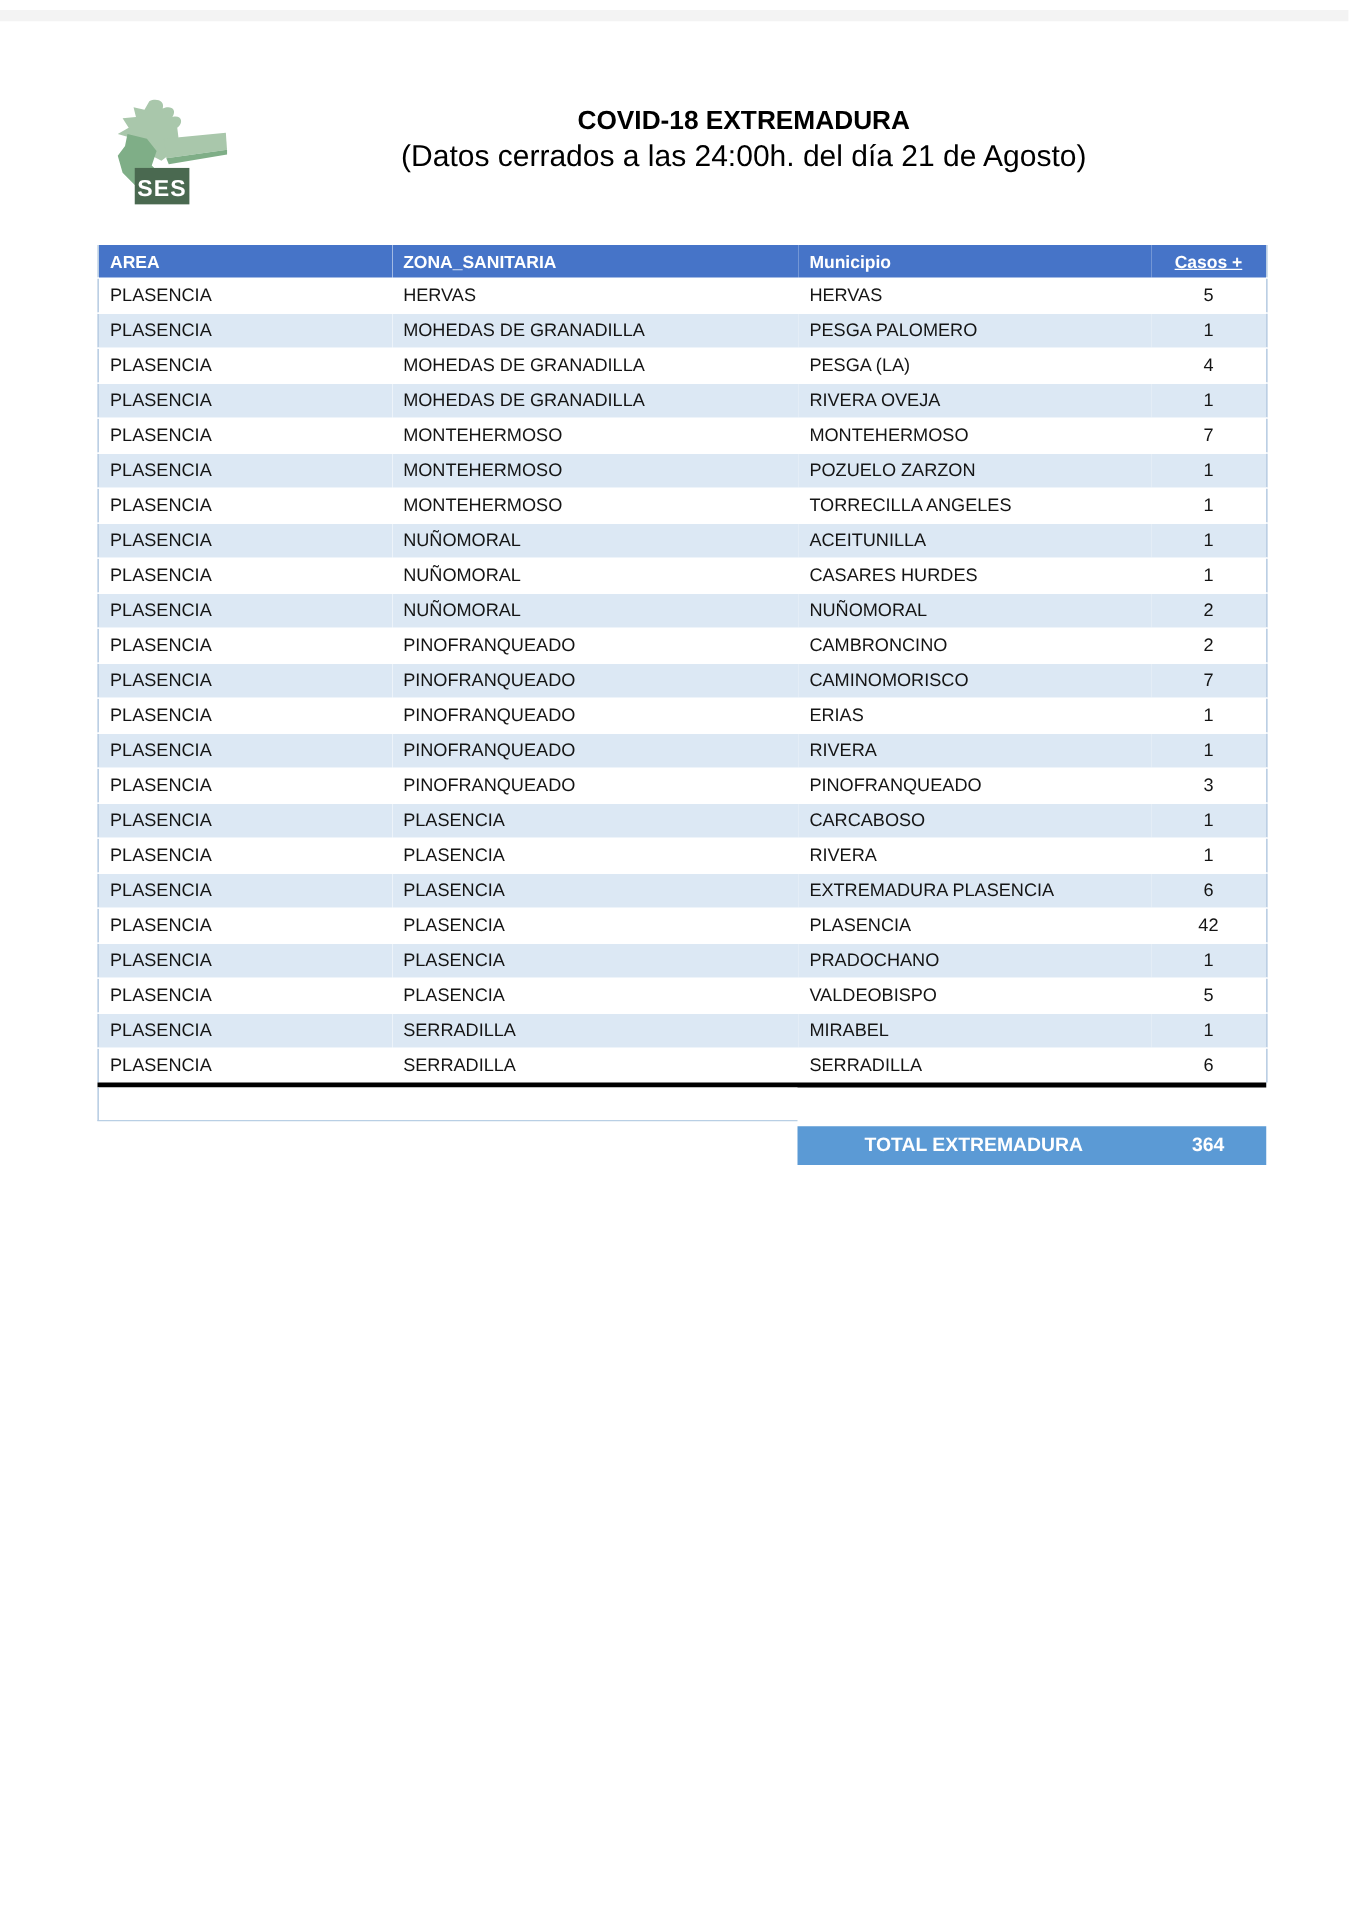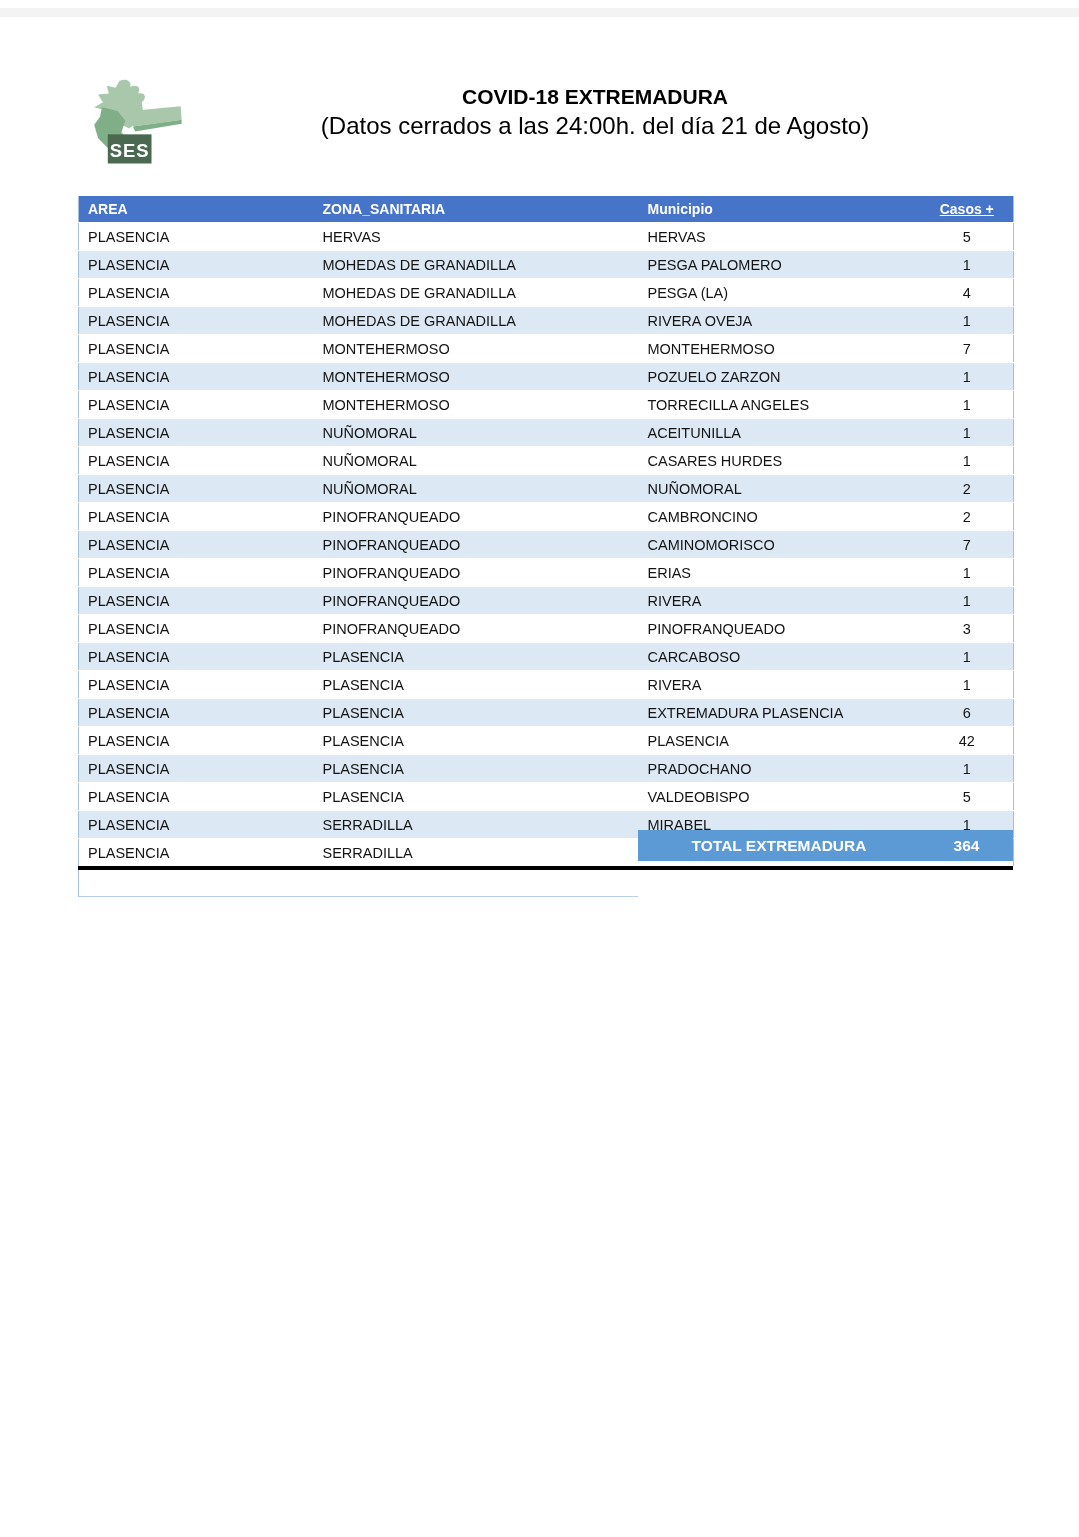--- a/index.html
+++ b/index.html
@@ -53,21 +53,21 @@
     position:absolute;left:78px;top:866px;width:935px;height:4px;
     background:#000;
   }
   .total-left{
     position:absolute;left:78px;top:870px;width:559px;height:26px;
     background:#fff;
     border-left:1px solid var(--border,#a6c0dc);
     border-bottom:1px solid #b9cfe4;
   }
   .total-right{
-    position:absolute;left:638px;top:830px;width:375px;height:31px;
+    position:absolute;left:638px;top:901px;width:375px;height:31px;
     background:var(--total-bg,#5b9ad5);
     display:flex;align-items:center;
     color:#fff;font-weight:bold;font-size:15.5px;
   }
   .total-label{display:block;width:282px;text-align:center;}
   .total-value{display:block;width:93px;text-align:center;}
 </style>
 </head>
 <body>
 

